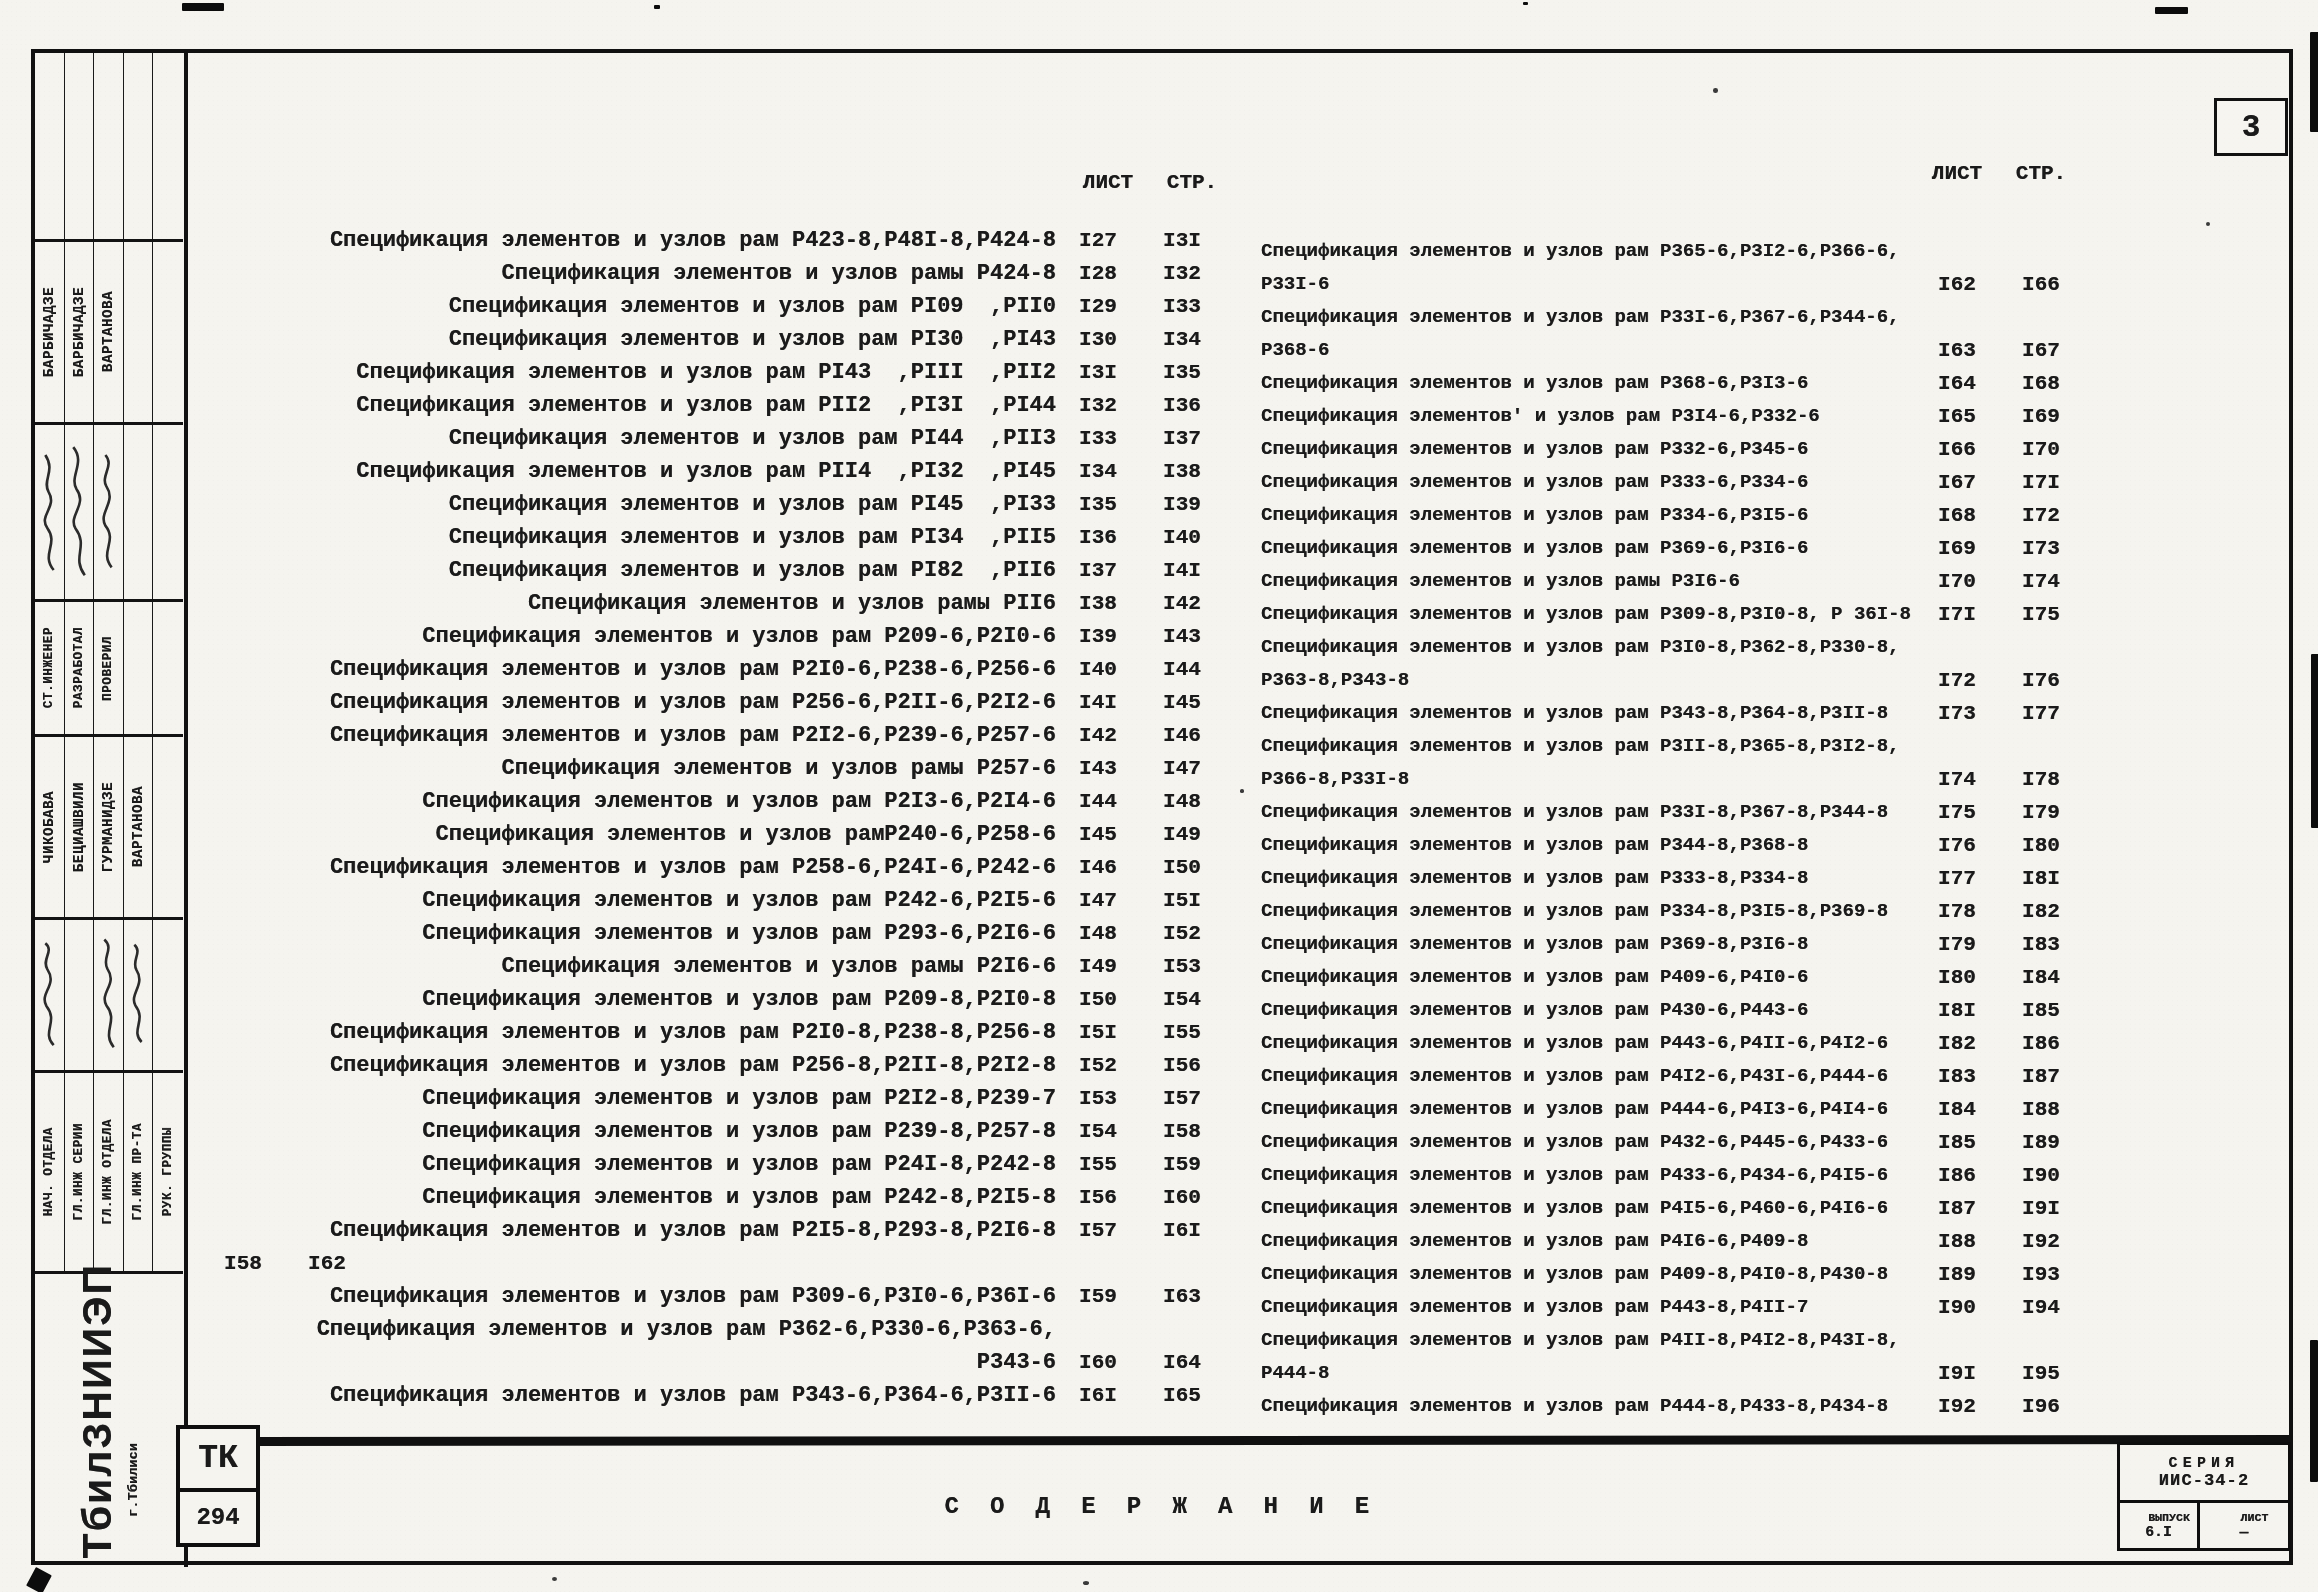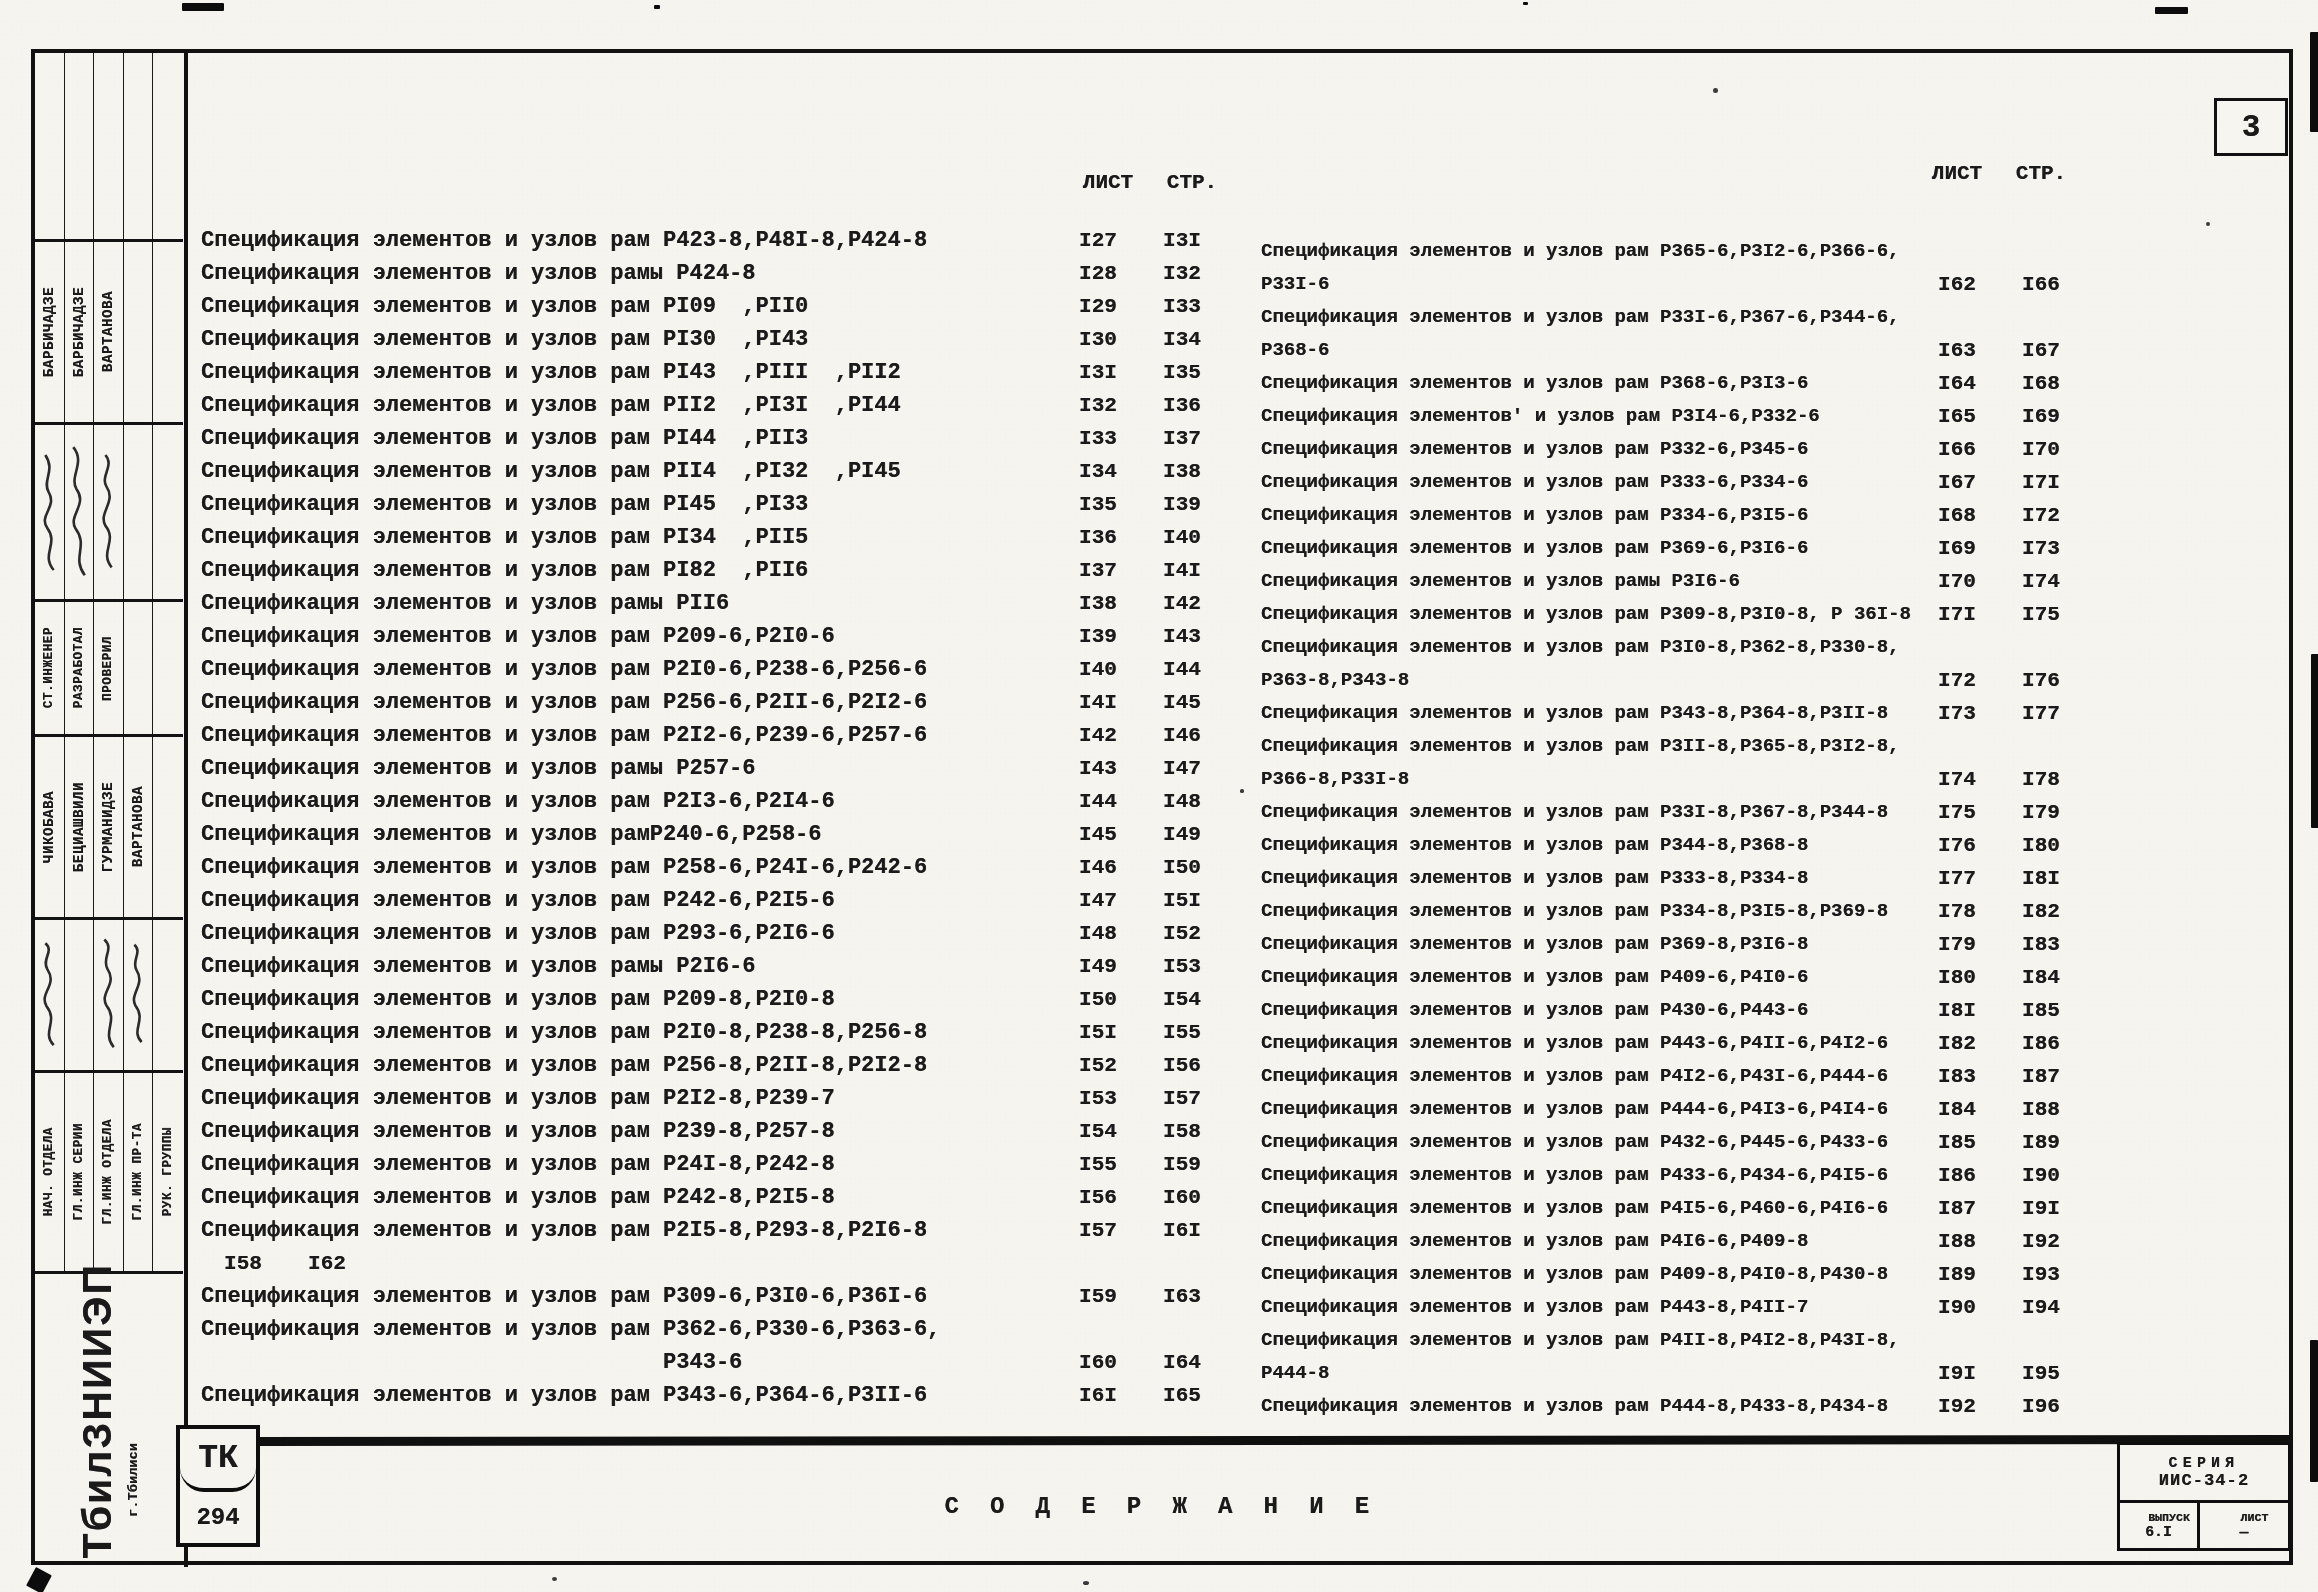--- a/index.html
+++ b/index.html
@@ -25,32 +25,32 @@
   .vtext{writing-mode:vertical-rl;transform:rotate(180deg);font:700 14.2px/1 "Liberation Mono","DejaVu Sans Mono",monospace;letter-spacing:0.5px;white-space:nowrap;}
   .vtext.small{font-size:12.7px;}
   .orgband{display:flex;align-items:center;justify-content:center;gap:9.5px;}
   .org-name{writing-mode:vertical-rl;transform:rotate(180deg);font:700 41px/1 "Liberation Sans","DejaVu Sans",sans-serif;letter-spacing:2.1px;}
   .org-city{writing-mode:vertical-rl;transform:rotate(180deg);font:700 13.7px/1 "Liberation Mono",monospace;margin-top:137px;}
   .sig{opacity:.9;}
   
   .col{position:absolute;}
   .row{display:flex;align-items:flex-end;}
   .t{white-space:pre-wrap;font:700 22px/33px "Liberation Mono","DejaVu Sans Mono",monospace;}
-  .col-left .t{width:855px;}
+  .col-left .t{width:855px;text-align:right;}
   .col-right .t{font-size:19px;width:654px;}
   .n{width:84px;text-align:center;font:700 21px/33px "Liberation Mono","DejaVu Sans Mono",monospace;}
   .hdr{position:absolute;display:flex;font:700 21px/26px "Liberation Mono","DejaVu Sans Mono",monospace;}
   .hdr .n{line-height:26px;}
   
   .pagebox{position:absolute;left:2214px;top:98px;width:68px;height:52px;border:3.7px solid #111;display:flex;align-items:center;justify-content:center;font:700 31px "Liberation Mono",monospace;background:rgba(246,245,240,.6);}
   
   .doc-title{position:absolute;left:765px;top:1493px;width:792px;text-align:center;font:700 24px "Liberation Mono","DejaVu Sans Mono",monospace;letter-spacing:8.4px;}
   
   .tkbox{position:absolute;left:176px;top:1425px;width:84px;border:4.2px solid #0e0e0e;background:#f5f4ef;box-sizing:border-box;}
-  .tk-top{height:59px;display:flex;align-items:center;justify-content:center;font:700 33px "Liberation Mono",monospace;border-bottom:4.7px solid #0e0e0e;border-radius:24px;}
+  .tk-top{height:59px;display:flex;align-items:center;justify-content:center;font:700 33px "Liberation Mono",monospace;border-bottom:4.7px solid #0e0e0e;}
   .tk-bottom{height:51px;display:flex;align-items:center;justify-content:center;font:700 24px "Liberation Mono",monospace;}
   
   .stamp{position:absolute;left:2117px;top:1442px;width:174px;border:3.7px solid #0e0e0e;box-sizing:border-box;background:rgba(246,245,240,.4);}
   .stamp-top{height:55px;border-bottom:3.7px solid #0e0e0e;display:flex;flex-direction:column;align-items:center;justify-content:center;}
   .stamp-series-label{font:700 14.8px "Liberation Mono",monospace;letter-spacing:5.3px;}
   .stamp-series-value{font:700 17px "Liberation Mono",monospace;letter-spacing:1.1px;}
   .stamp-bottom{display:flex;height:45px;}
   .stamp-cell{box-sizing:border-box;display:flex;flex-direction:column;align-items:center;justify-content:center;}
   .stamp-cell.left{width:80px;border-right:3.7px solid #0e0e0e;}
   .stamp-cell.right{flex:1;}

